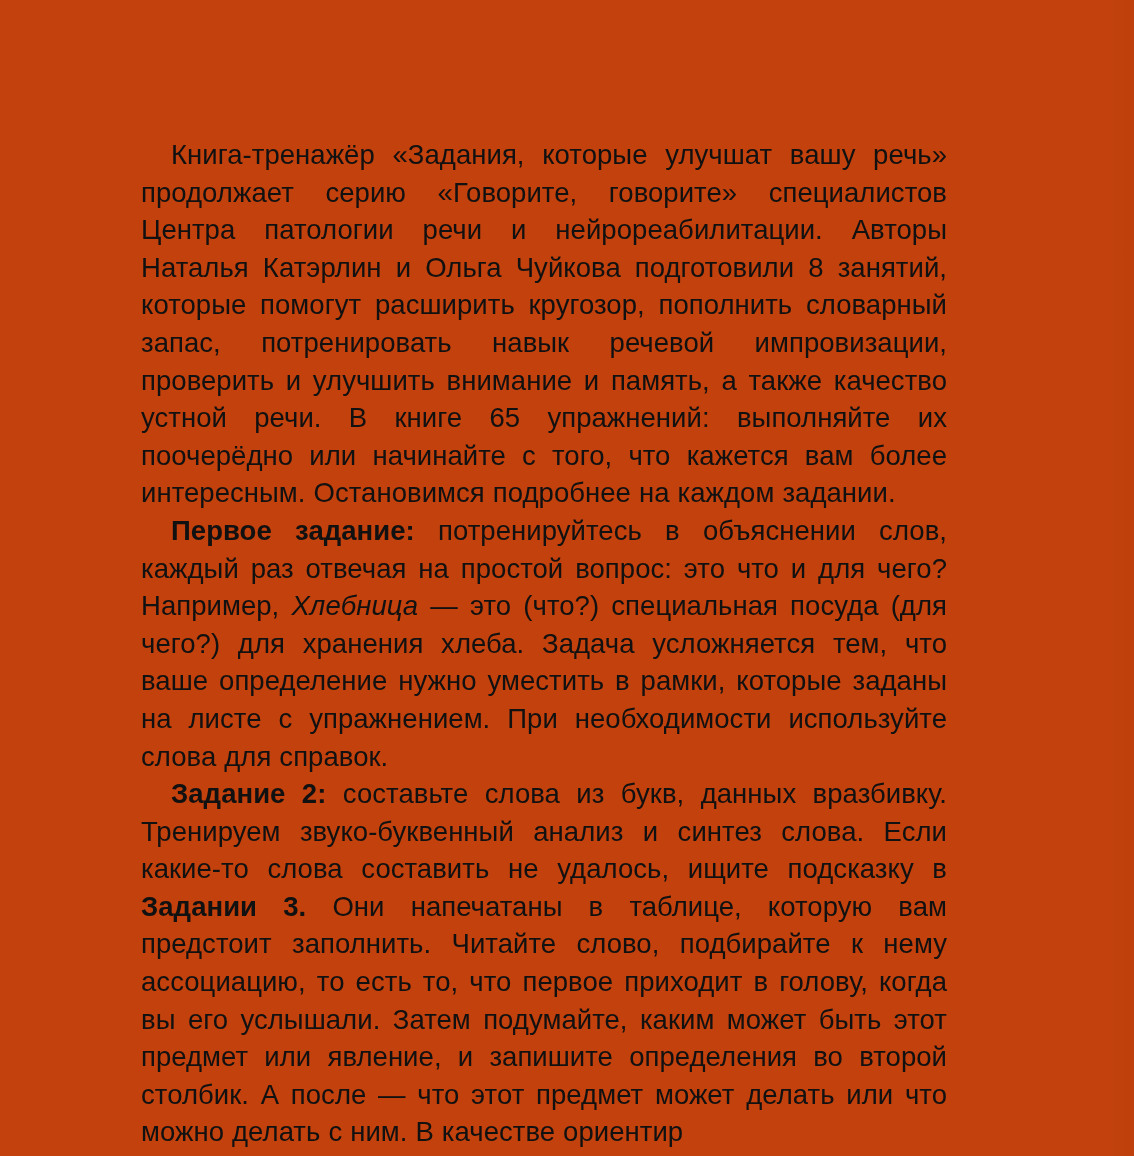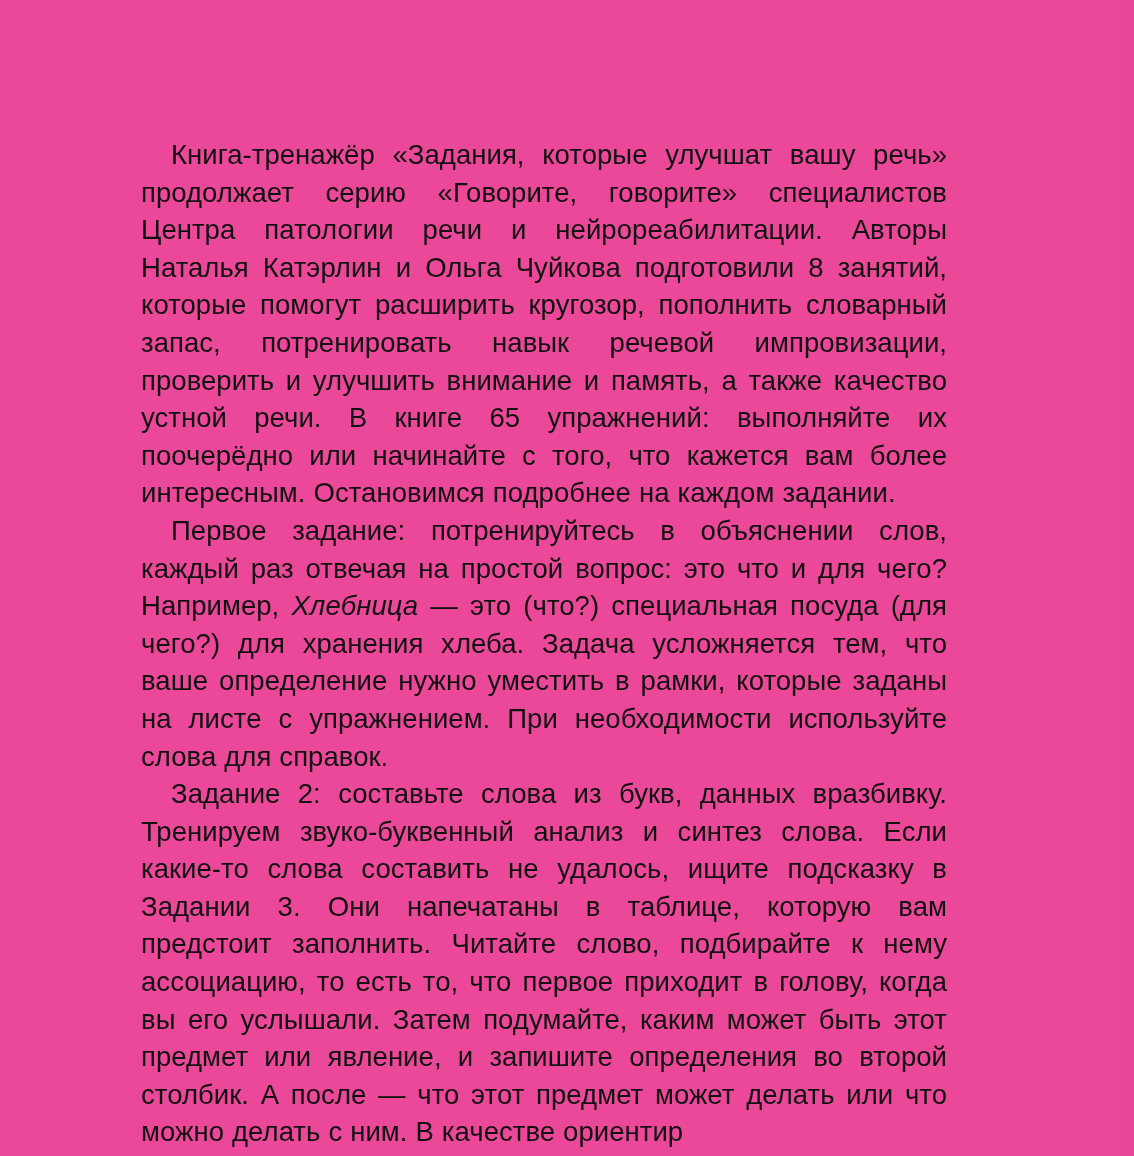--- a/index.html
+++ b/index.html
@@ -6,21 +6,21 @@
   html, body {
     margin: 0;
     padding: 0;
     background: #ffffff;
   }
 
   .page {
     position: relative;
     width: 1134px;
     height: 1156px;
-    background: #ec4899;
+    background: #c2410c;
     overflow: hidden;
     font-family: "Liberation Sans", "DejaVu Sans", sans-serif;
   }
 
   
   .text-column {
     position: absolute;
     left: 141px;
     top: 136px;
     width: 806px;
@@ -38,21 +38,21 @@
     word-spacing: 0.3px;
     -webkit-font-smoothing: none;
   }
 
   
   .para.clipped {
     text-align: justify;
   }
 
   b.run-in {
-    font-weight: normal;
+    font-weight: bold;
     margin-top: 10px;
   }
 
   i.term {
   }
 
   
   .scan-edge {
     position: absolute;
     top: 0;

